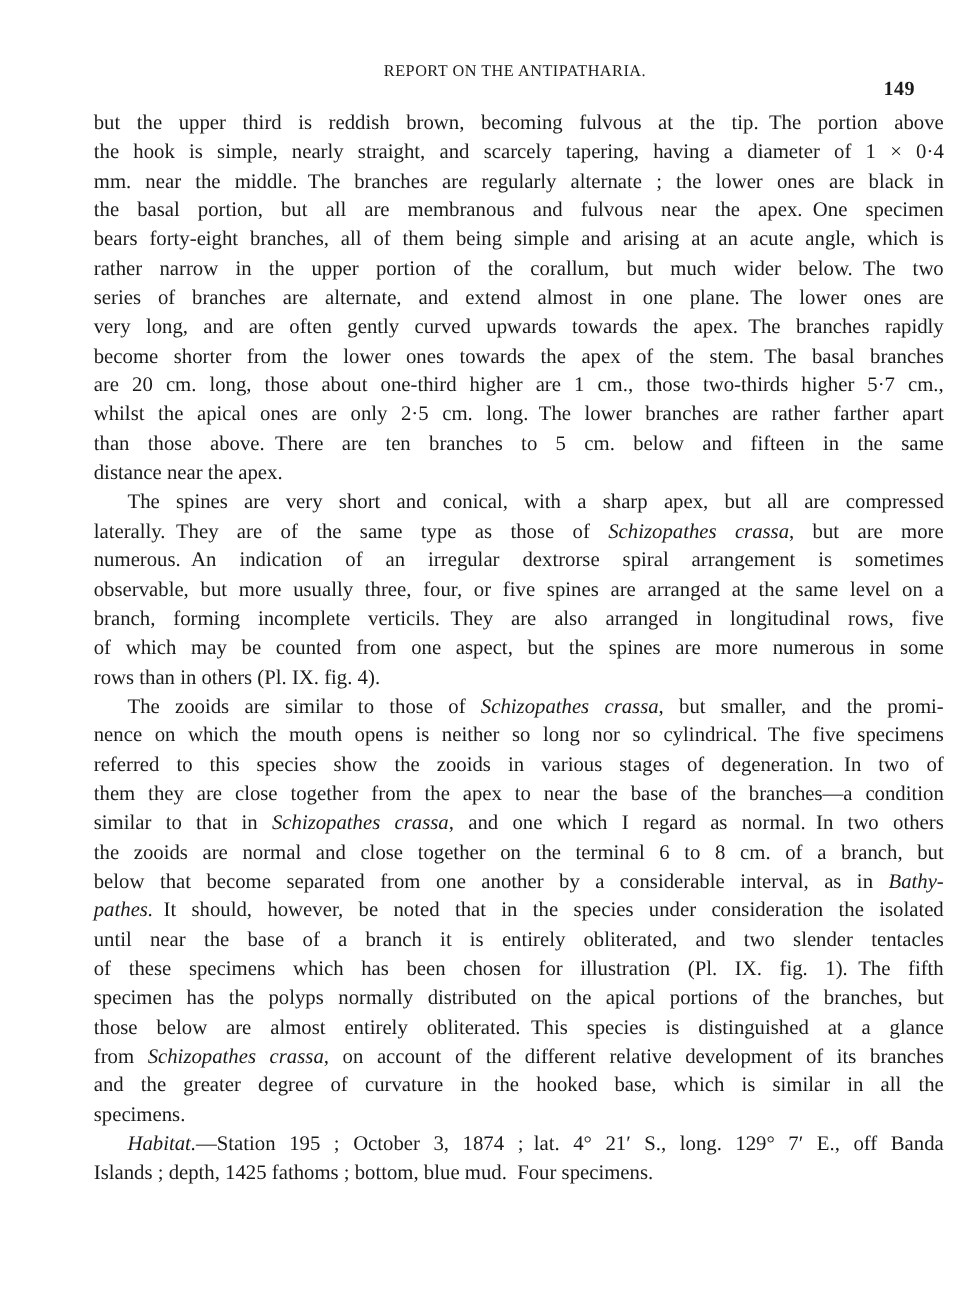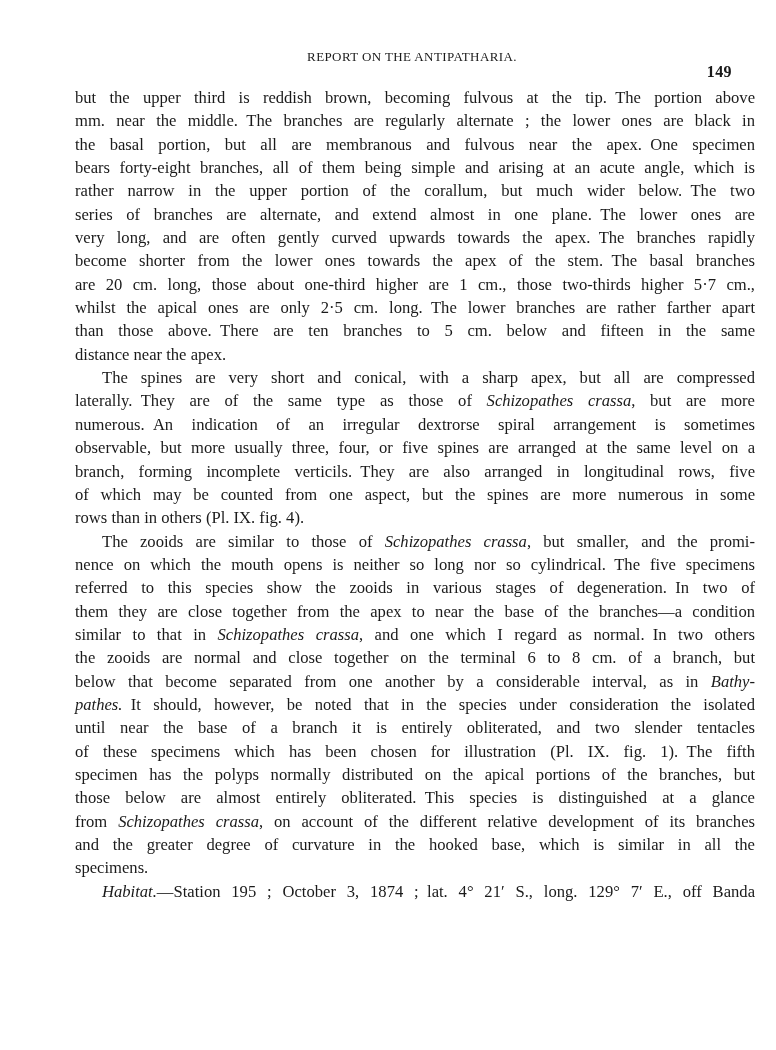--- a/index.html
+++ b/index.html
@@ -35,20 +35,21 @@
 <body>
 
 <div class="header">
   <div class="running-title">REPORT ON THE ANTIPATHARIA.</div>
   <div class="page-number">149</div>
 </div>
 
 <div class="body-text" id="body-text">
     <div>
       <span class="line">but the upper third is reddish brown, becoming fulvous at the tip. The portion above</span>
+      <span class="line">the hook is simple, nearly straight, and scarcely tapering, having a diameter of 1 × 0·4</span>
       <span class="line">mm. near the middle. The branches are regularly alternate ; the lower ones are black in</span>
       <span class="line">the basal portion, but all are membranous and fulvous near the apex. One specimen</span>
       <span class="line">bears forty-eight branches, all of them being simple and arising at an acute angle, which is</span>
       <span class="line">rather narrow in the upper portion of the corallum, but much wider below. The two</span>
       <span class="line">series of branches are alternate, and extend almost in one plane. The lower ones are</span>
       <span class="line">very long, and are often gently curved upwards towards the apex. The branches rapidly</span>
       <span class="line">become shorter from the lower ones towards the apex of the stem. The basal branches</span>
       <span class="line">are 20 cm. long, those about one-third higher are 1 cm., those two-thirds higher 5·7 cm.,</span>
       <span class="line">whilst the apical ones are only 2·5 cm. long. The lower branches are rather farther apart</span>
       <span class="line">than those above. There are ten branches to 5 cm. below and fifteen in the same</span>
@@ -75,14 +76,15 @@
       <span class="line">until near the base of a branch it is entirely obliterated, and two slender tentacles</span>
       <span class="line">of these specimens which has been chosen for illustration (Pl. IX. fig. 1). The fifth</span>
       <span class="line">specimen has the polyps normally distributed on the apical portions of the branches, but</span>
       <span class="line">those below are almost entirely obliterated. This species is distinguished at a glance</span>
       <span class="line">from <i>Schizopathes crassa</i>, on account of the different relative development of its branches</span>
       <span class="line">and the greater degree of curvature in the hooked base, which is similar in all the</span>
       <span class="line last">specimens.</span>
     </div>
     <div>
       <span class="line indent"><i>Habitat.</i>—Station 195 ; October 3, 1874 ; lat. 4° 21′ S., long. 129° 7′ E., off Banda</span>
+      <span class="line last">Islands ; depth, 1425 fathoms ; bottom, blue mud. Four specimens.</span>
     </div>
   </div>
 
 </body></html>

